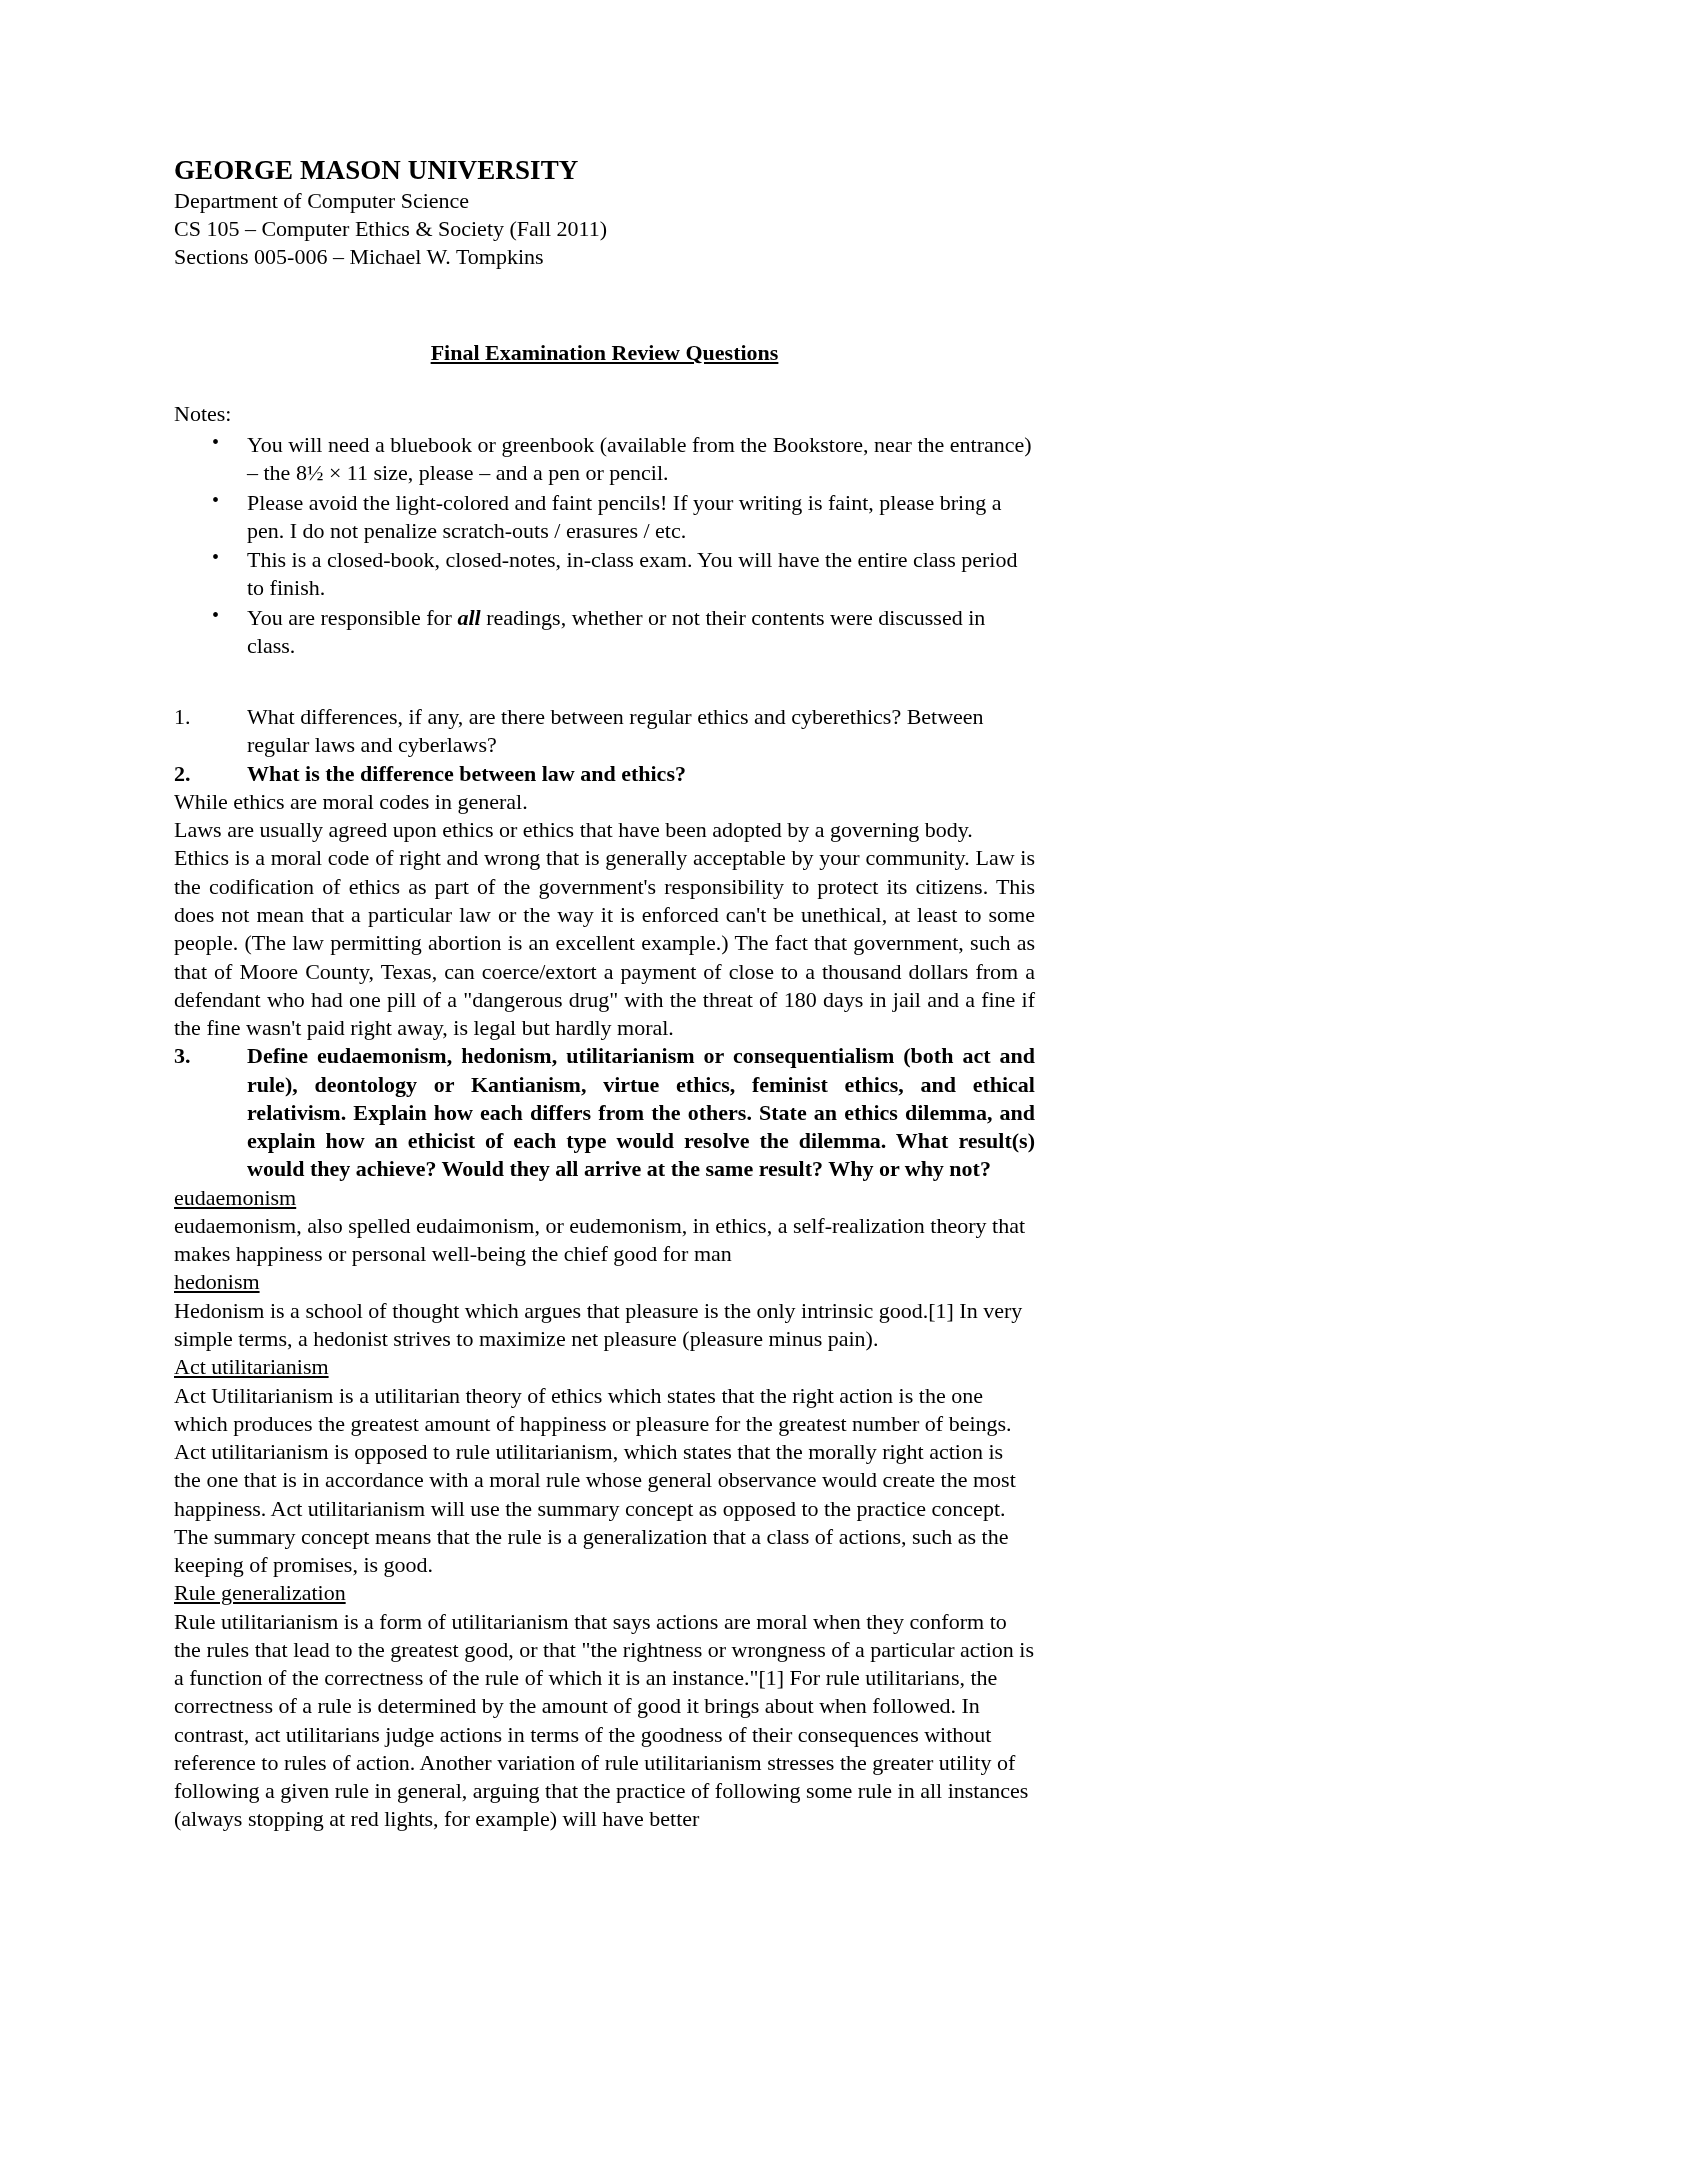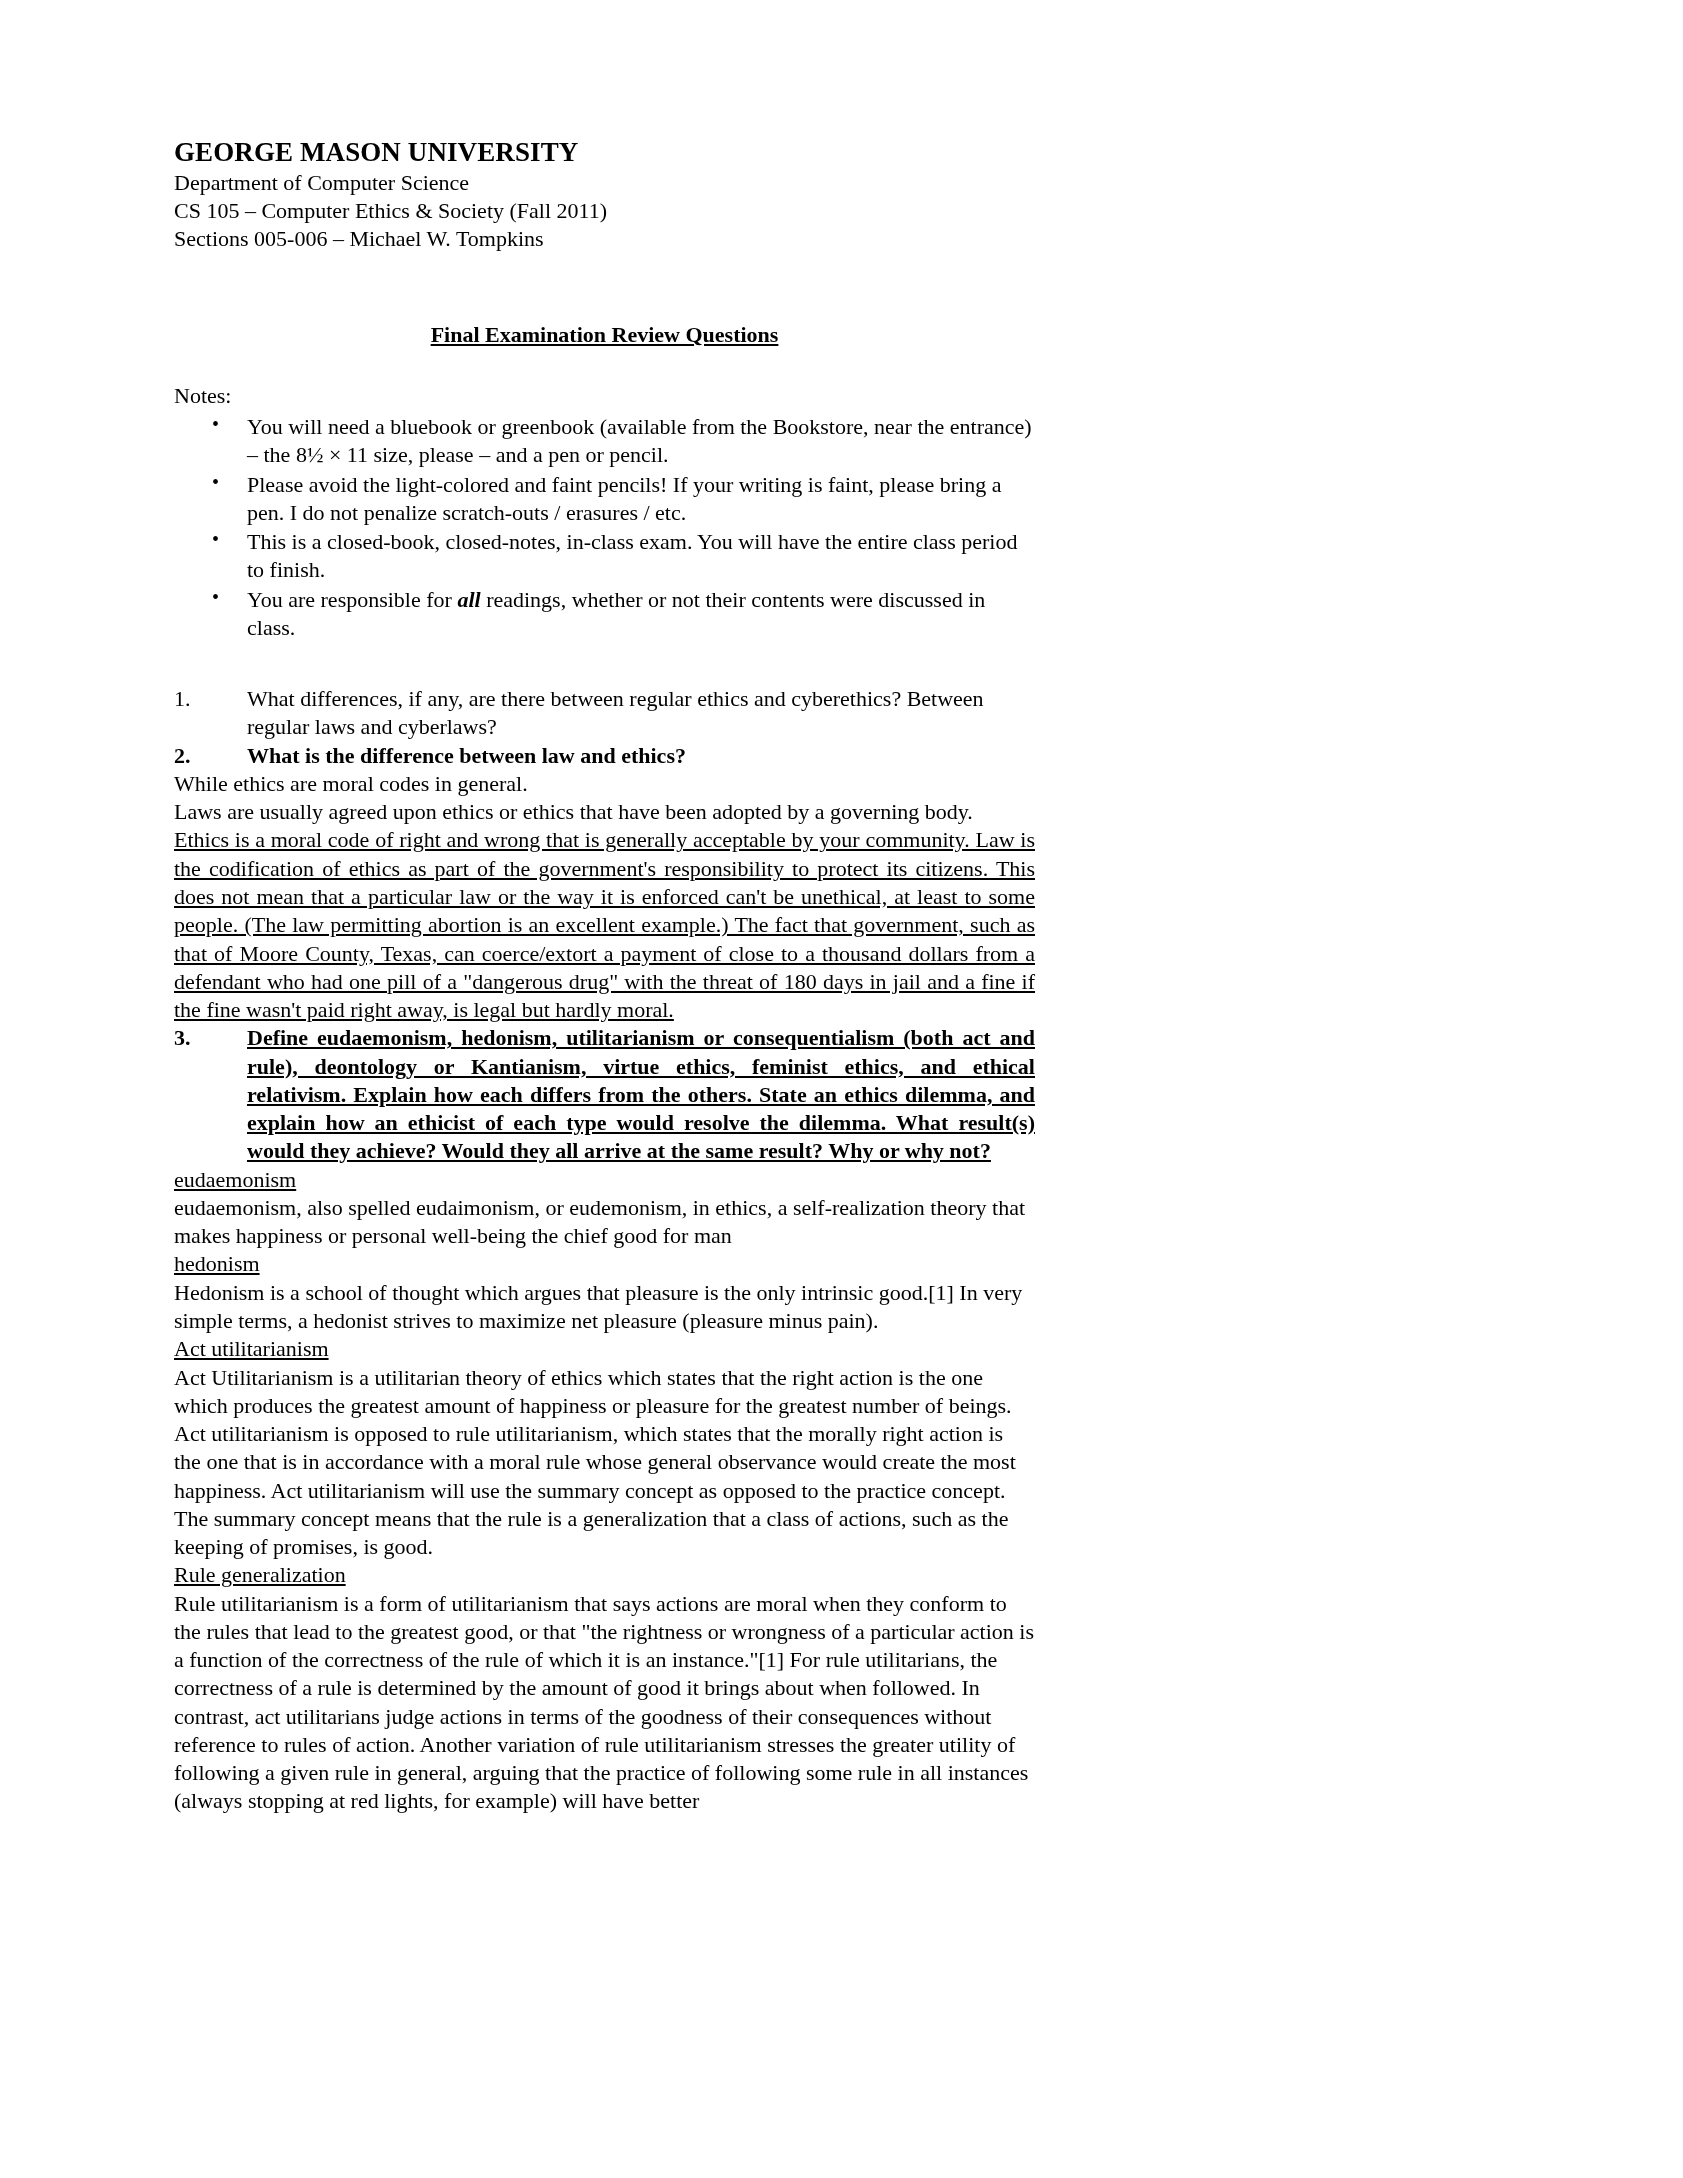--- a/index.html
+++ b/index.html
@@ -16,21 +16,21 @@
     position: relative;
     width: 1683px;
     height: 2178px;
     background: #ffffff;
     box-sizing: border-box;
     overflow: hidden;
   }
   .content {
     position: absolute;
     left: 174px;
-    top: 136px;
+    top: 154px;
     width: 861px;
   }
 
   
   .hdr-univ {
     font-weight: bold;
     font-size: 27px;
     line-height: 1.22;
     letter-spacing: 0.1px;
     margin: 0;
@@ -57,21 +57,20 @@
 
   
   .body-line {
     font-size: 22px;
     line-height: 1.285;
     margin: 0;
   }
   .just {
     text-align: justify;
     text-justify: inter-word;
-    text-decoration: underline;
   }
 
   
   .notes-label {
     font-size: 22px;
     line-height: 1.3;
     margin: 0 0 2px 0;
   }
   ul.notes {
     list-style: none;

